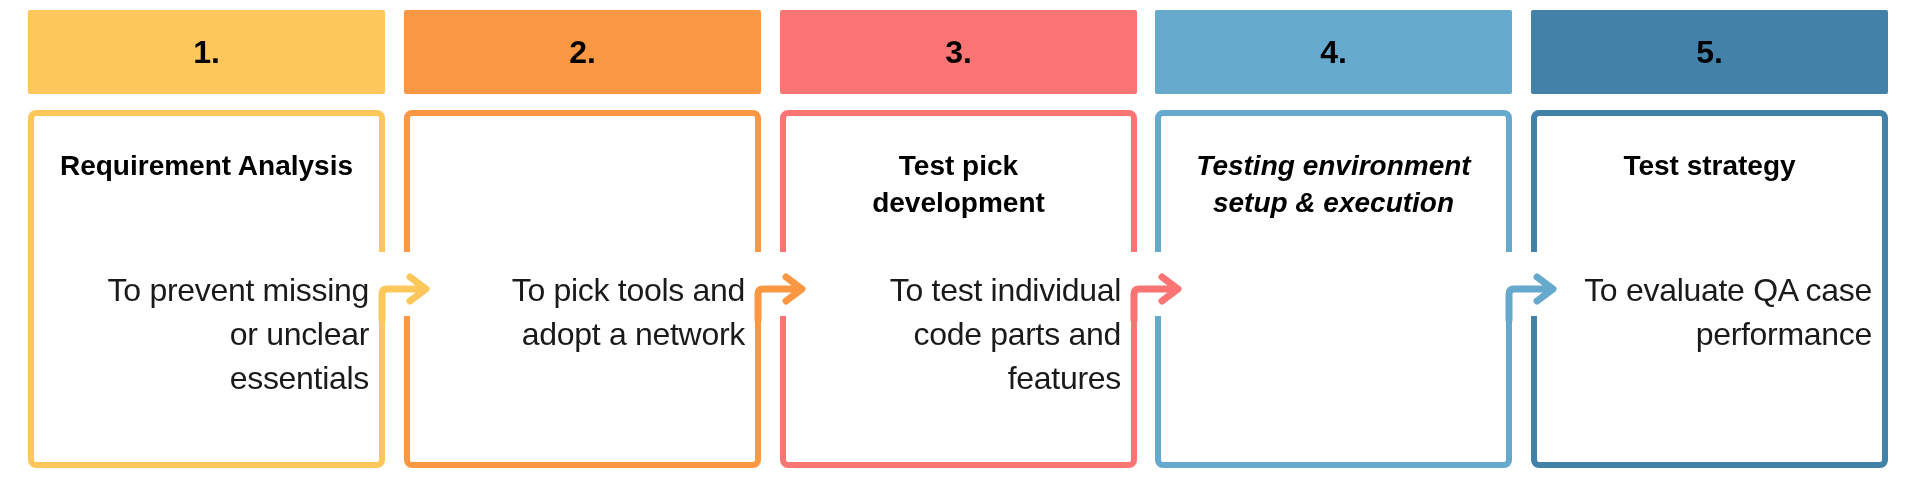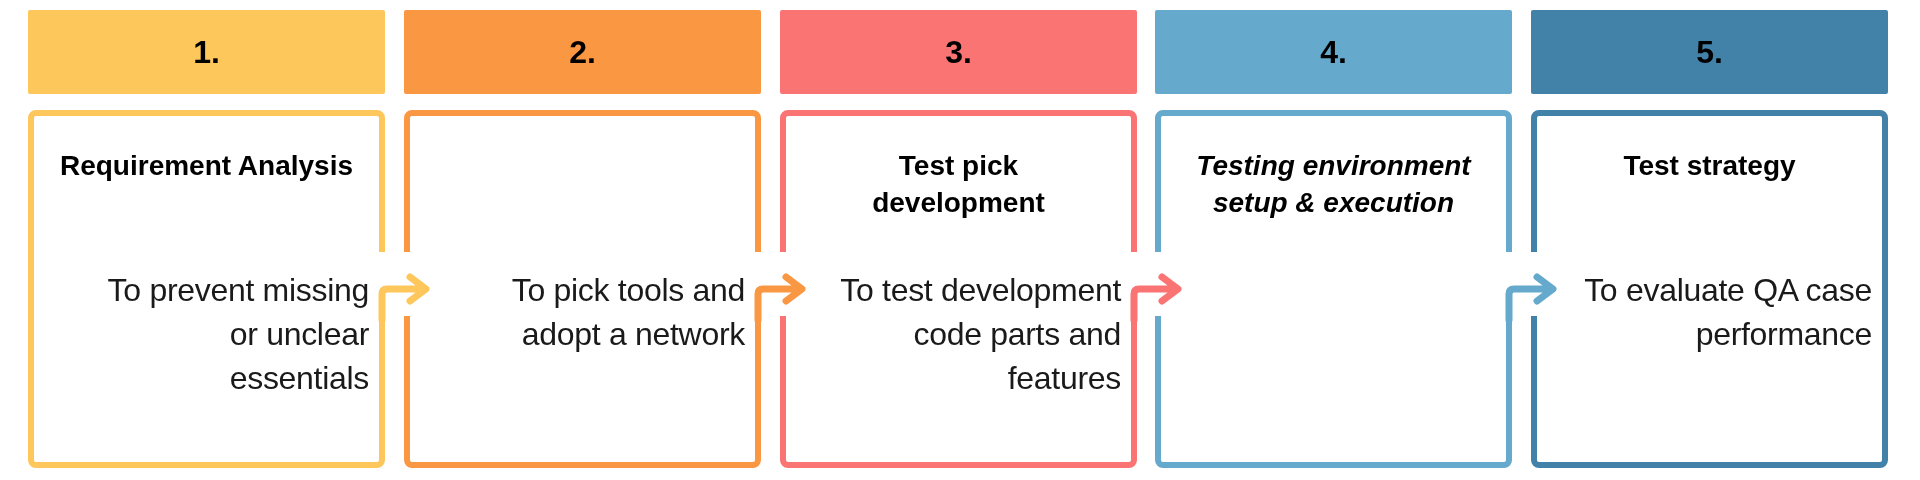--- a/index.html
+++ b/index.html
@@ -100,21 +100,21 @@
     </div>
   </div>
 
   <div class="col col-2">
     <div class="hdr" style="background-color: rgb(251, 116, 116);">
       <span>3.</span>
     </div>
     <div class="box" style="border-color: rgb(251, 116, 116);">
       <div class="box-title">Test pick
 development</div>
-      <div class="box-body">To test development
+      <div class="box-body">To test individual
 code parts and
 features</div>
     </div>
   </div>
 
   <div class="col col-3">
     <div class="hdr" style="background-color: rgb(101, 169, 204);">
       <span>4.</span>
     </div>
     <div class="box" style="border-color: rgb(101, 169, 204); font-style: italic;">

